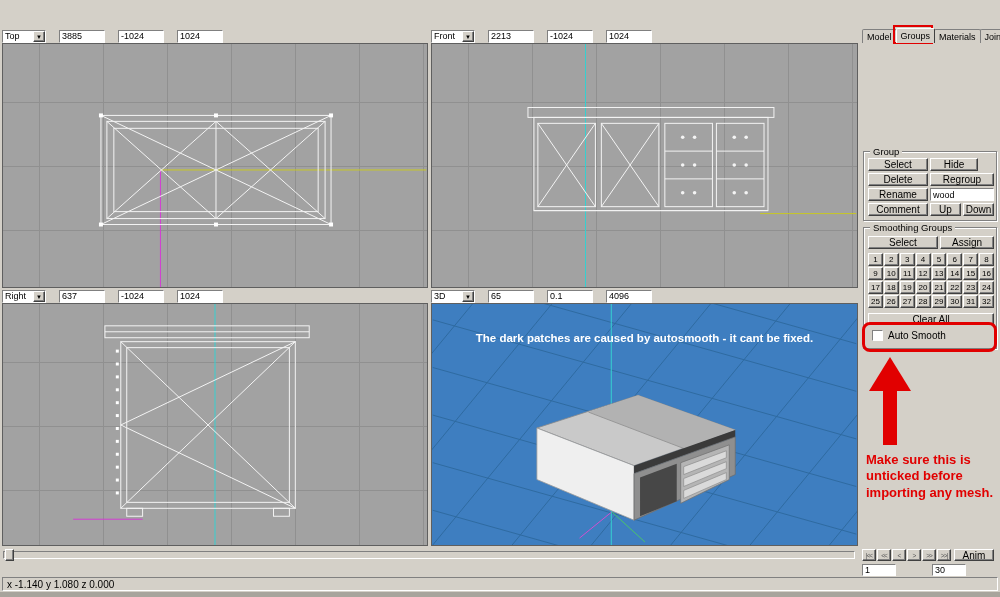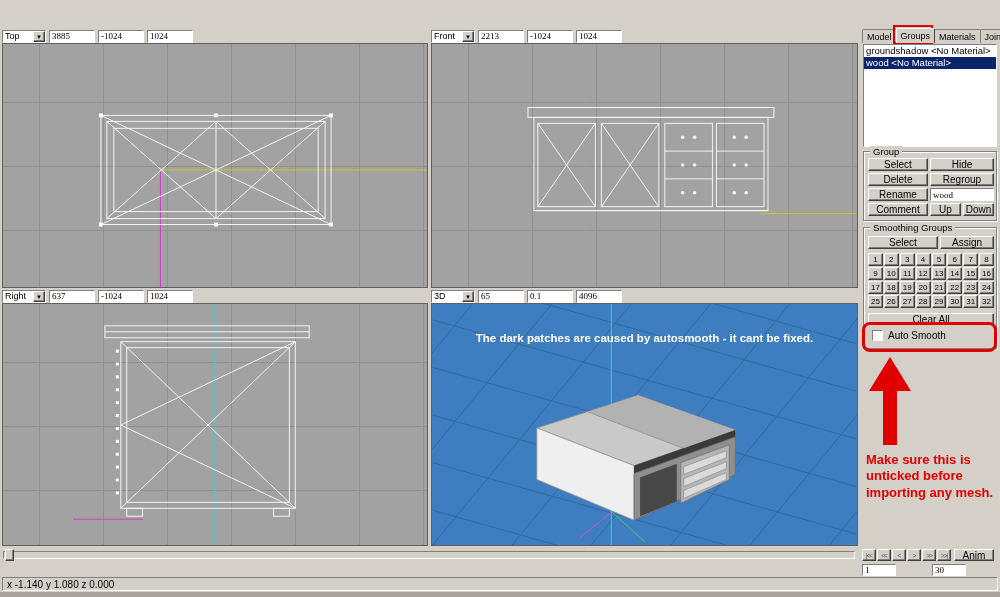--- a/index.html
+++ b/index.html
@@ -2,25 +2,25 @@
 <html><head>
 <meta charset="utf-8">
 <style>
 *{margin:0;padding:0;box-sizing:border-box}
 body{background:#444;font-family:"Liberation Sans",sans-serif}
 .screen{position:relative;width:1000px;height:597px;background:#d4d0c8;overflow:hidden;color:#000}
 .titlebar{position:absolute;left:0;top:0;width:100%;height:15px;background:linear-gradient(to right,#0a246a 0%,#1c4a9c 45%,#a6caf0 100%);display:flex;align-items:center;gap:4px;padding:0 4px;color:#fff;font-size:10px;font-weight:bold}
 .app-icon{width:9px;height:9px;background:linear-gradient(135deg,#f0f0f0,#7a7a7a);border:1px solid #222}
 .menubar{position:absolute;left:0;top:15px;width:100%;height:13px;display:flex;align-items:center;font-size:10px;background:#d4d0c8;border-bottom:1px solid #c0bcb4}
 .menu-item{padding:0 7px;height:13px;line-height:13px;cursor:default}
-.vp-toolbar{position:absolute;height:14px;display:flex;align-items:center;gap:3px}
+.vp-toolbar{position:absolute;height:14px;display:flex;align-items:center;gap:13px}
 .combo{display:flex;align-items:center;height:13px;width:44px;background:#fff;border:1px solid;border-color:#808080 #fff #fff #808080;font-size:9px}
 .combo .val{flex:1;padding-left:2px;white-space:nowrap}
 .combo .arrow-btn{width:12px;height:11px;background:#d4d0c8;border:1px solid;border-color:#fff #404040 #404040 #fff;box-shadow:inset -1px -1px 0 #808080;font-size:6px;line-height:10px;text-align:center}
-.field{height:13px;background:#fff;border:1px solid;border-color:#808080 #fff #fff #808080;font-size:9px;font-family:Liberation Serif, serif;padding:0 2px;width:46px}
+.field{height:13px;background:#fff;border:1px solid;border-color:#808080 #fff #fff #808080;font-size:9px;font-family:Liberation Sans, sans-serif;padding:0 2px;width:46px}
 .vp-canvas{position:absolute;border:1px solid #5f5f5f;overflow:hidden}
 .ortho{background-color:#a2a2a2;background-image:linear-gradient(#909090 1px,transparent 1px),linear-gradient(90deg,#909090 1px,transparent 1px);background-size:64px 64px;background-position:-28px -6px}
 .persp{background:#3e7ec0}
 .wire{position:absolute;left:0;top:0;width:100%;height:100%}
 .overlay-text{position:absolute;left:0;top:28px;width:100%;text-align:center;color:#fff;font-weight:bold;font-size:11.5px}
 .btn{display:flex;align-items:center;justify-content:center;background:#d4d0c8;border:1px solid;border-color:#fff #404040 #404040 #fff;box-shadow:inset -1px -1px 0 #808080;font-size:10px;color:#000;white-space:nowrap;cursor:default}
 .panel-tabs{position:absolute;left:862px;top:28px;width:137px;height:15px;display:flex;align-items:flex-end}
 .tab{height:14px;padding:0 4px;font-size:9px;display:flex;align-items:center;background:#d4d0c8;border:1px solid #808080;border-bottom:none;border-radius:2px 2px 0 0;margin-right:-1px}
 .tab.active{height:15px;border-color:#fff #404040 #d4d0c8 #fff;position:relative;z-index:2}
 .listbox{position:absolute;background:#fff;border:1px solid;border-color:#808080 #fff #fff #808080;font-size:9.5px;overflow:hidden}
@@ -222,29 +222,25 @@
   </div>
 
   <div class="panel-tabs">
       <div class="tab">Model</div>
       <div class="tab active">Groups</div>
       <div class="tab">Materials</div>
       <div class="tab">Joints</div>
     </div>
   <div class="red-frame" style="left:893px;top:25px;width:40px;height:19px"></div>
 
-  <div class="listbox" style="left:863px;top:44px;width:134px;height:103px">
-      <div class="list-item">groundshadow &lt;No Material&gt;</div>
-      <div class="list-item selected">wood &lt;No Material&gt;</div>
-    </div>
 
   <div class="groupbox" style="left:863px;top:151px;width:134px;height:70px">
     <span class="gb-legend">Group</span>
     <div class="btn" style="position:absolute;left:4px;top:6px;width:60px;height:13px">Select</div>
-    <div class="btn" style="position:absolute;left:66px;top:6px;width:64px;height:13px">Hide</div>
+    <div class="btn" style="position:absolute;left:66px;top:6px;width:48px;height:13px">Hide</div>
     <div class="btn" style="position:absolute;left:4px;top:21px;width:60px;height:13px">Delete</div>
     <div class="btn" style="position:absolute;left:66px;top:21px;width:64px;height:13px">Regroup</div>
     <div class="btn" style="position:absolute;left:4px;top:36px;width:60px;height:13px">Rename</div>
     <input class="field" style="position: absolute; left: 66px; top: 36px; width: 64px; height: 13px;" value="wood">
     <div class="btn" style="position:absolute;left:4px;top:51px;width:60px;height:13px">Comment</div>
     <div class="btn" style="position:absolute;left:66px;top:51px;width:31px;height:13px">Up</div>
     <div class="btn" style="position:absolute;left:99px;top:51px;width:31px;height:13px">Down</div>
   </div>
 
   <div class="groupbox" style="left:863px;top:227px;width:134px;height:122px">

